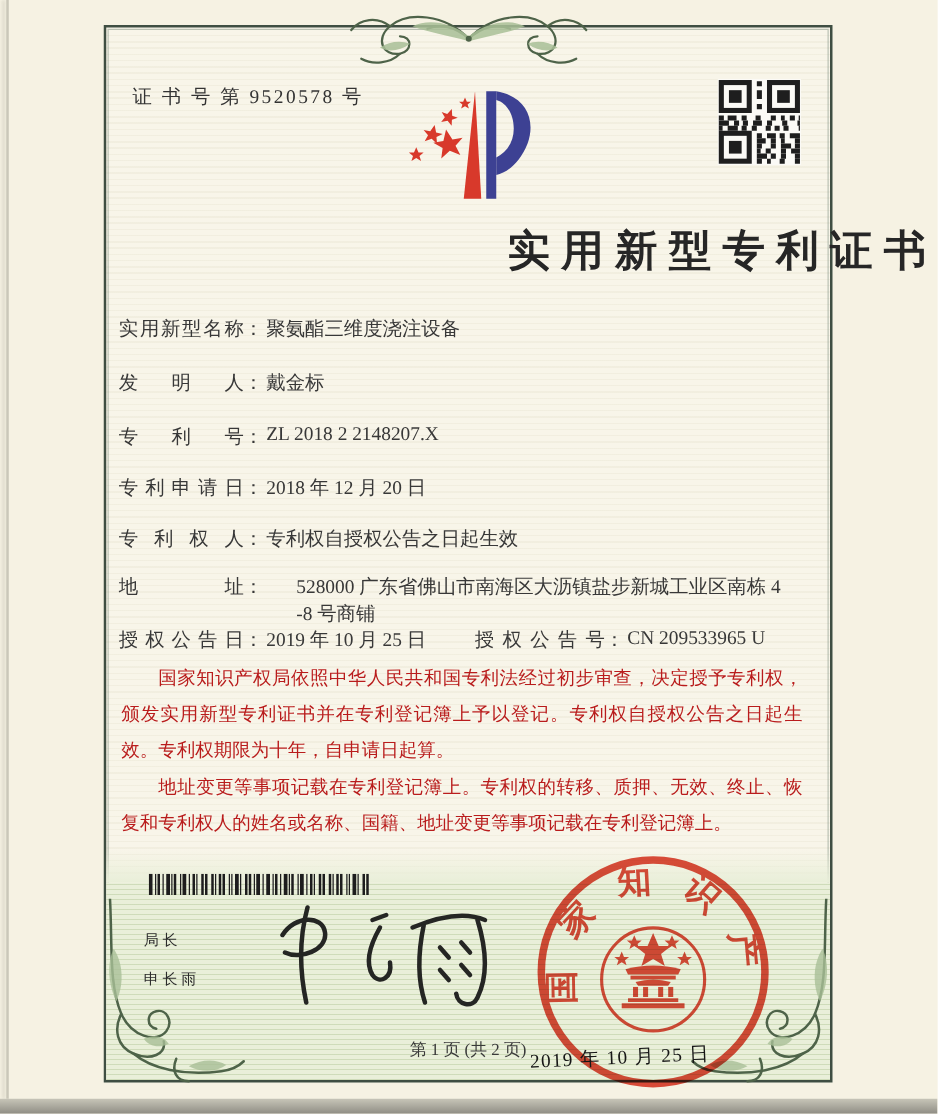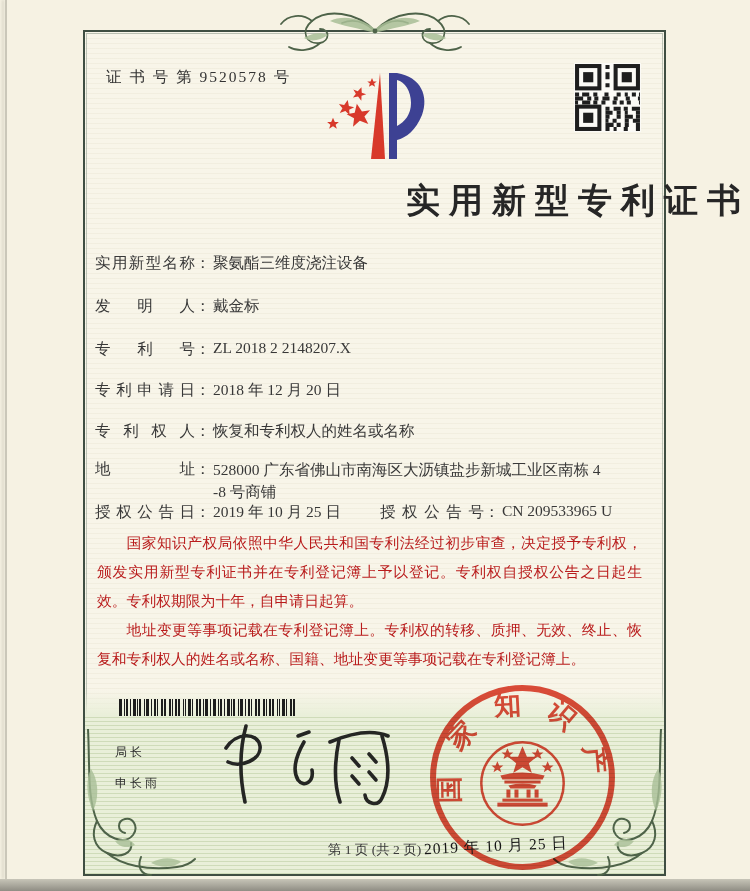--- a/index.html
+++ b/index.html
@@ -5,42 +5,42 @@
   html,body{margin:0;padding:0;}
   body{
     width:750px;height:891px;position:relative;overflow:hidden;
     background:#f6f2e3;
     font-family:"Liberation Serif","DejaVu Serif",serif;
   }
   .left-edge{position:absolute;left:5px;top:0;bottom:12px;width:2px;
     background:rgba(120,120,105,.35);box-shadow:-3px 0 3px rgba(120,120,105,.25);}
   .bottom-shadow{position:absolute;left:0;right:0;bottom:0;height:12px;
     background:linear-gradient(180deg,#c7c5b8,#8f8d84);}
-  .frame{position:absolute;left:83px;top:30px;width:579px;height:842px;
+  .frame{position:absolute;left:83px;top:20px;width:579px;height:842px;
     border:2px solid #3f4e42;
     background:repeating-linear-gradient(0deg,rgba(185,178,140,.10) 0 1px,rgba(0,0,0,0) 1px 5px),#f8f5e9;}
   .frame::before{content:"";position:absolute;inset:1px;border:1px solid rgba(140,155,140,.55);pointer-events:none;}
   .green-zone{position:absolute;left:0;right:0;bottom:0;height:158px;
     background:repeating-linear-gradient(0deg,rgba(151,178,118,.32) 0 1px,rgba(0,0,0,0) 1px 4px),#e9efd9;}
   .green-zone::before{content:"";position:absolute;left:0;right:0;top:-26px;height:26px;
     background:linear-gradient(to top,#e9efd9,rgba(233,239,217,0));}
   .top-orn{position:absolute;left:268px;top:5px;z-index:3;}
   .fl{position:absolute;bottom:-5px;z-index:2;}
   .fl.l{left:-4px;}
   .fl.r{right:-4px;transform:scaleX(-1);}
   .cert-no{position:absolute;left:106px;top:67px;font-size:15.5px;letter-spacing:2px;color:#333;z-index:2;}
   .logo{position:absolute;left:323px;top:70px;z-index:2;}
   .qr{position:absolute;left:574px;top:63px;z-index:2;}
   .title{position:absolute;left:0;width:750px;top:178px;text-align:right;
     font-size:34px;font-weight:600;letter-spacing:9px;color:#262626;z-index:2;}
   .row{position:absolute;left:95px;font-size:15.5px;color:#383838;display:flex;z-index:2;}
   .lab{display:inline-block;width:100px;text-align:justify;text-align-last:justify;flex:none;}
   .colon{flex:none;width:18px;}
   .val{white-space:nowrap;}
-  .addr .val{white-space:normal;line-height:21.5px;width:445px;}
+  .addr .val{white-space:normal;line-height:21.5px;width:445px;margin-left:24px;}
   .row.double .g1{display:flex;flex:none;}
   .row.double .g2{display:flex;flex:none;margin-left:39px;}
   .g2 .lab{width:104px;}
   .paras{position:absolute;left:97px;top:529px;width:545px;font-size:14.8px;line-height:29px;
     text-align:justify;color:#b91c1c;z-index:2;}
   .paras p{margin:0;text-indent:2em;}
   .barcode{position:absolute;left:119px;top:699px;z-index:2;}
   .signer{position:absolute;left:115px;z-index:3;
     font-family:"Liberation Sans","DejaVu Sans",sans-serif;font-weight:400;
     font-size:12px;color:#2b2b2b;letter-spacing:3px;}
@@ -174,21 +174,21 @@
     <span class="val">ZL 2018 2 2148207.X</span>
 </div>
 <div class="row" style="top:380px">
   <span class="lab">专利申请日</span>
     <span class="colon">：</span>
     <span class="val">2018 年 12 月 20 日</span>
 </div>
 <div class="row" style="top:421px">
   <span class="lab">专利权人</span>
     <span class="colon">：</span>
-    <span class="val">恢复和专利权人的姓名或名称</span>
+    <span class="val">专利权自授权公告之日起生效</span>
 </div>
 <div class="row addr" style="top:459px">
   <span class="lab">地址</span>
     <span class="colon">：</span>
   <span class="val">
     <span style="display:block">528000 广东省佛山市南海区大沥镇盐步新城工业区南栋 4</span>
     <span style="display:block">-8 号商铺</span>
   </span>
 </div>
 <div class="row double" style="top:502px">

